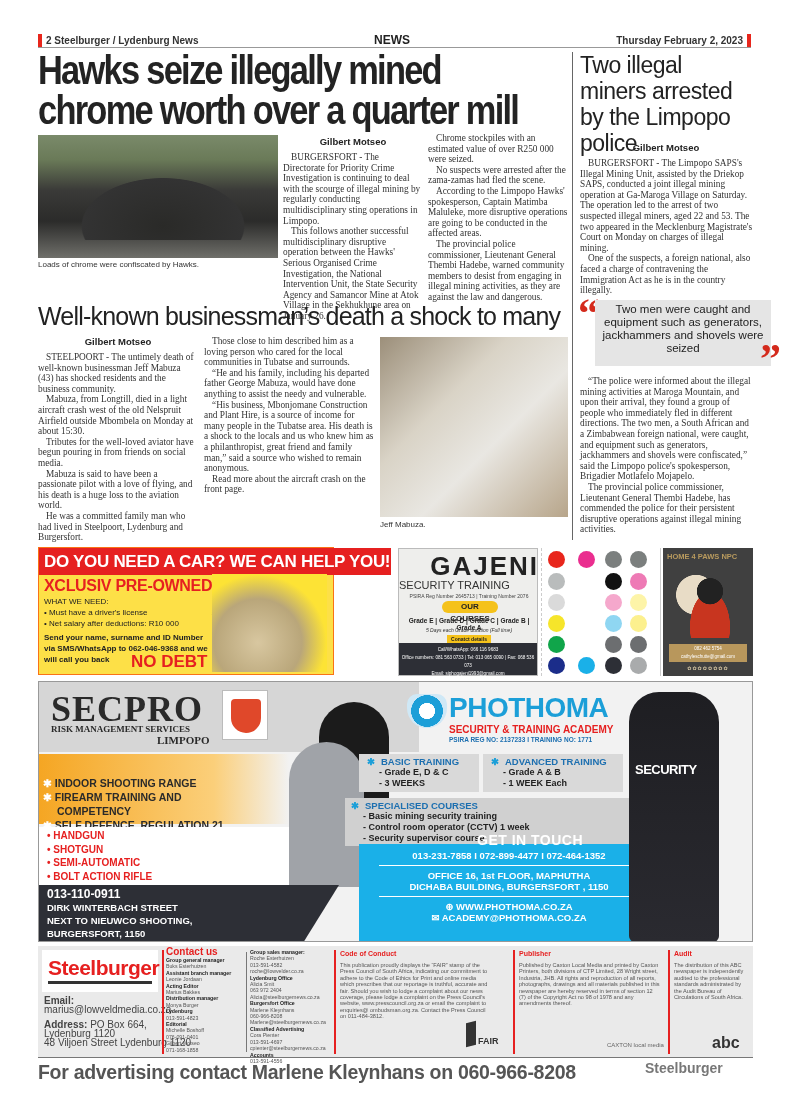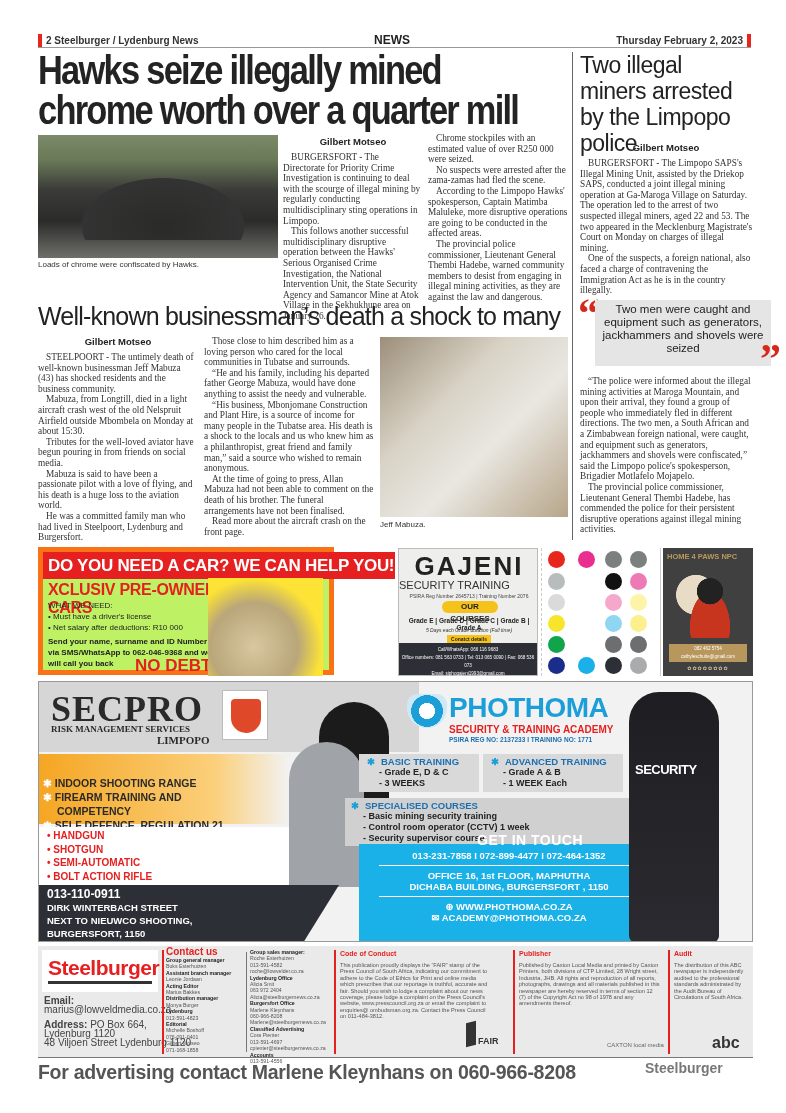--- a/index.html
+++ b/index.html
@@ -18,29 +18,29 @@
 .body p{text-indent:8px}
 .photo1{left:38px;top:135px;width:240px;height:123px;background:linear-gradient(180deg,#7a8a6a 0%,#6a7a58 20%,#3a3a38 45%,#2b2b2a 70%,#6f6f6a 100%)}
 .photo1 .hill{position:absolute;left:30px;top:35px;width:190px;height:70px;background:radial-gradient(ellipse at 50% 80%,#2a2a28 0%,#333 60%,transparent 61%)}
 .cap{font-family:"Liberation Sans",sans-serif;font-size:8px;color:#333}
 .h2{left:38px;top:302px;font-family:"Liberation Sans",sans-serif;font-size:25px;letter-spacing:-0.8px;color:#222;white-space:nowrap}
 .photo2{left:380px;top:337px;width:188px;height:180px;background:linear-gradient(135deg,#9c8f7a 0%,#d9d3c6 35%,#e9e7e2 60%,#b7a58a 100%)}
 .pullq{left:595px;top:300px;width:176px;height:66px;background:#e5e5e5;font-family:"Liberation Sans",sans-serif;font-size:11.5px;line-height:13px;text-align:center;color:#222;padding-top:3px}
 .q1{left:578px;top:292px;font-size:42px;color:#d42a1c;font-family:"Liberation Serif",serif;font-weight:bold;line-height:42px}
 .q2{left:760px;top:338px;font-size:42px;color:#d42a1c;font-family:"Liberation Serif",serif;font-weight:bold;line-height:42px}
 
-.car{left:38px;top:547px;width:296px;height:128px;background:#bef264;border:5px solid #f97316}
+.car{left:38px;top:547px;width:296px;height:128px;background:#fde047;border:1px solid #f97316}
 .car .top{position:absolute;left:0;top:0;width:352px;height:27px;background:#e62020;color:#fff;font-family:"Liberation Sans",sans-serif;font-weight:bold;font-size:17px;line-height:27px;padding-left:5px;letter-spacing:-0.3px}
 .car .sub{position:absolute;left:5px;top:29px;color:#e62020;font-family:"Liberation Sans",sans-serif;font-weight:bold;font-size:16px;letter-spacing:-0.3px}
 .car .t{position:absolute;font-family:"Liberation Sans",sans-serif;font-size:8px;color:#222}
 .car .nd{position:absolute;left:92px;top:104px;color:#e62020;font-family:"Liberation Sans",sans-serif;font-weight:bold;font-size:17px}
 .car .coins{position:absolute;right:6px;top:26px;width:115px;height:98px;background:radial-gradient(ellipse at 40% 70%,#d8c7a0 0%,#b9a67a 45%,#fde335 70%)}
 
 .gaj{left:398px;top:548px;width:140px;height:128px;background:#eeeeec;border:1px solid #bbb}
-.gaj .logo{position:absolute;left:0;width:140px;top:2px;text-align:center;font-family:"Liberation Sans",sans-serif;font-weight:bold;font-size:26px;color:#222;letter-spacing:2px}
+.gaj .logo{position:absolute;left:0;width:140px;top:2px;text-align:right;font-family:"Liberation Sans",sans-serif;font-weight:bold;font-size:26px;color:#222;letter-spacing:2px}
 .gaj .st{position:absolute;left:0;width:140px;top:30px;text-align:left;font-family:"Liberation Sans",sans-serif;font-size:11px;color:#333}
 .gaj .rg{position:absolute;left:0;width:140px;top:44px;text-align:center;font-family:"Liberation Sans",sans-serif;font-size:5px;color:#444}
 .gaj .oc{position:absolute;left:43px;top:52px;width:56px;height:12px;background:#f5c21b;border-radius:6px;text-align:center;font-family:"Liberation Sans",sans-serif;font-weight:bold;font-size:8px;line-height:12px;color:#222}
 .gaj .gr{position:absolute;left:0;width:140px;top:68px;text-align:center;font-family:"Liberation Sans",sans-serif;font-weight:bold;font-size:6.5px;color:#222}
 .gaj .gd{position:absolute;left:0;width:140px;top:78px;text-align:center;font-family:"Liberation Sans",sans-serif;font-style:italic;font-size:5px;color:#333}
 .gaj .cd{position:absolute;left:48px;top:86px;width:44px;height:8px;background:#f5c21b;text-align:center;font-family:"Liberation Sans",sans-serif;font-weight:bold;font-size:5px;line-height:8px}
 .gaj .bot{position:absolute;left:0;bottom:0;width:138px;height:32px;background:#2d2f36;color:#fff;font-family:"Liberation Sans",sans-serif;font-size:4.6px;text-align:center;padding-top:3px;line-height:8px}
 
 .cbar{left:541px;top:548px;width:120px;height:128px;border-left:1px dashed #ccc;border-right:1px solid #ccc}
 .dot{position:absolute;width:17px;height:17px;border-radius:50%}
@@ -151,21 +151,20 @@
   <p>STEELPOORT - The untimely death of well-known businessman Jeff Mabuza (43) has shocked residents and the business community.</p>
   <p>Mabuza, from Longtill, died in a light aircraft crash west of the old Nelspruit Airfield outside Mbombela on Monday at about 15:30.</p>
   <p>Tributes for the well-loved aviator have begun pouring in from friends on social media.</p>
   <p>Mabuza is said to have been a passionate pilot with a love of flying, and his death is a huge loss to the aviation world.</p>
   <p>He was a committed family man who had lived in Steelpoort, Lydenburg and Burgersfort.</p>
 </div>
 <div class="abs body" style="left:204px;top:336px;width:170px">
   <p>Those close to him described him as a loving person who cared for the local communities in Tubatse and surrounds.</p>
   <p>“He and his family, including his departed father George Mabuza, would have done anything to assist the needy and vulnerable.</p>
   <p>“His business, Mbonjomane Construction and Plant Hire, is a source of income for many people in the Tubatse area. His death is a shock to the locals and us who knew him as a philanthropist, great friend and family man,” said a source who wished to remain anonymous.</p>
-  <p>At the time of going to press, Allan Mabuza had not been able to comment on the death of his brother. The funeral arrangements have not been finalised.</p>
   <p>Read more about the aircraft crash on the front page.</p>
 </div>
 <div class="abs photo2"></div>
 <div class="abs cap" style="left:380px;top:520px">Jeff Mabuza.</div>
 
 <div class="abs car">
   <div class="top">DO YOU NEED A CAR? WE CAN HELP YOU!</div>
   <div class="sub">XCLUSIV PRE-OWNED &amp; DEMO CARS</div>
   <div class="t" style="left:5px;top:49px">WHAT WE NEED:</div>
   <div class="t" style="left:5px;top:60px">• Must have a driver's license</div>

